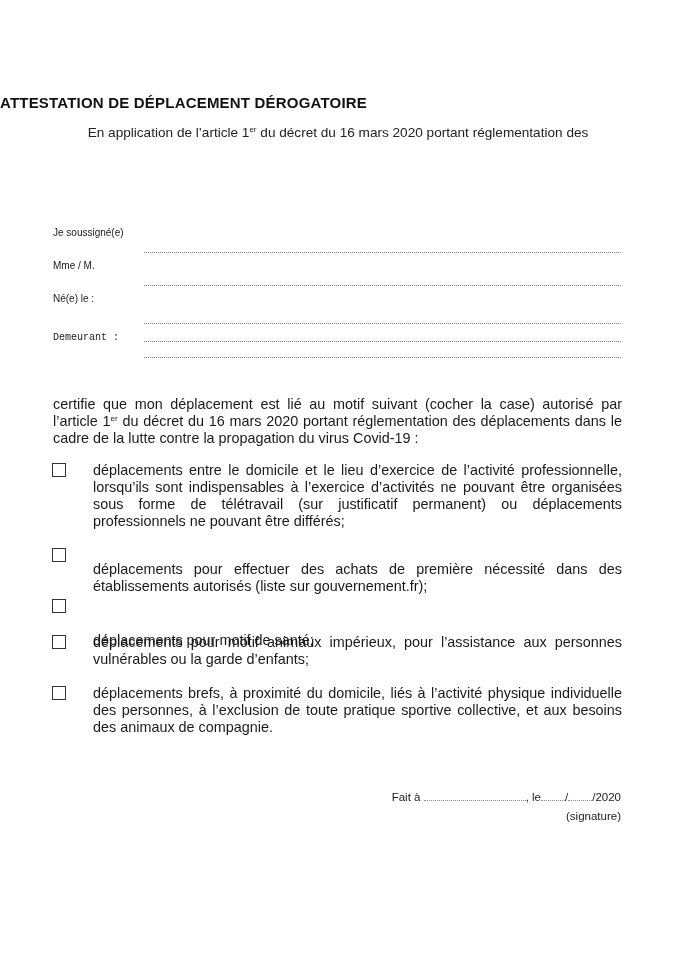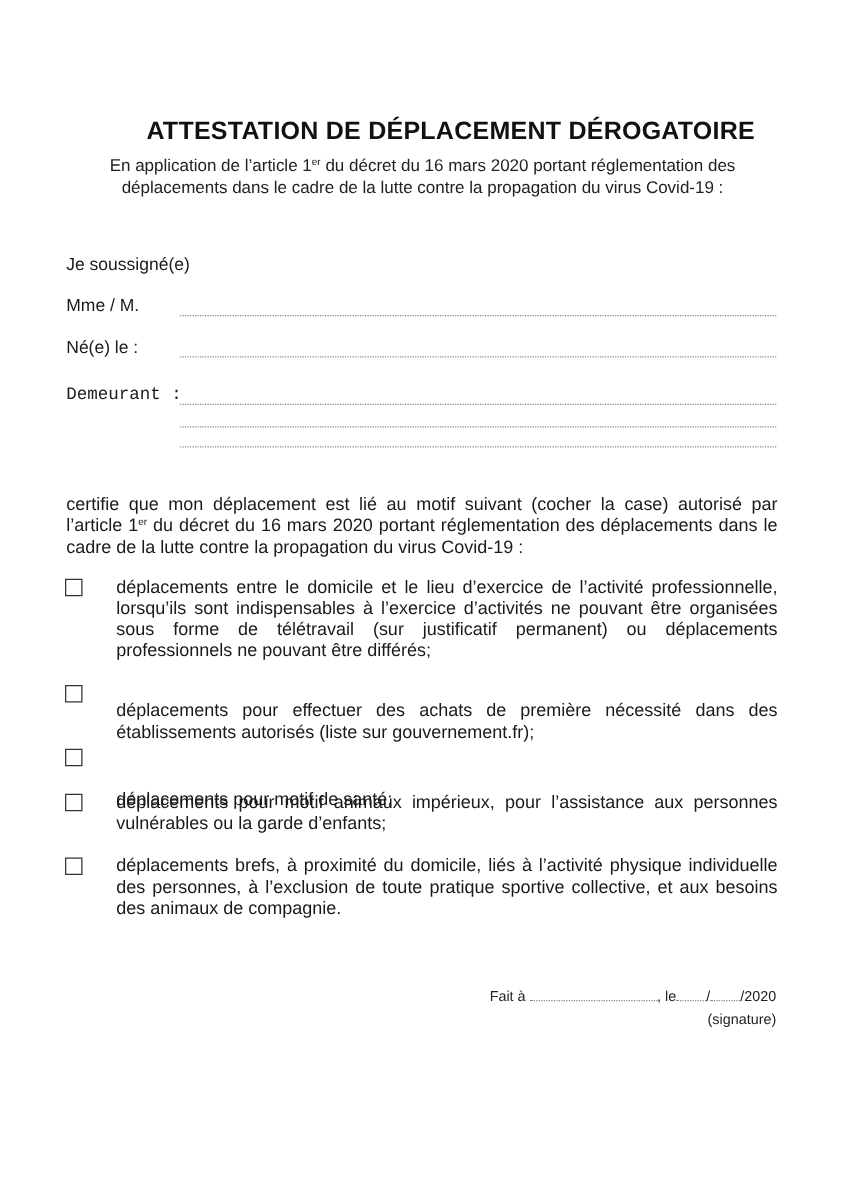--- a/index.html
+++ b/index.html
@@ -11,38 +11,39 @@
       width: 676px;
       height: 960px;
       position: relative;
       overflow: hidden;
       font-family: "Liberation Sans", "DejaVu Sans", sans-serif;
       color: #1a1a1a;
     }
     .abs { position: absolute; }
     .title {
       left: 0; width: 604px; top: 94px;
-      text-align: right;
+      text-align: left;
       font-weight: bold;
-      font-size: 20px;
+      font-size: 15px;
       letter-spacing: 0.2px;
       color: #111;
     }
     .subtitle {
       left: 80px; width: 516px; top: 124px;
       text-align: center;
       font-size: 13.6px;
       line-height: 17px;
       color: #222;
     }
     sup { font-size: 8px; line-height: 0; vertical-align: 5px; margin-top: 28px; }
     .label {
       left: 53px;
-      font-size: 14px;
+      font-size: 10px;
       color: #1a1a1a;
+      margin-top: 24px;
     }
     .dots {
       left: 144px; width: 477px; height: 0;
       border-bottom: 1px dotted #8a8a8a;
     }
     .para {
       left: 53px; width: 569px; top: 396px;
       font-size: 14.4px;
       line-height: 17px;
       text-align: justify;
@@ -76,21 +77,20 @@
       vertical-align: baseline;
     }
   </style>
 </head>
 <body>
 
 <div class="abs title">ATTESTATION DE DÉPLACEMENT DÉROGATOIRE</div>
 
 <div class="abs subtitle">
   <span>En application de l’article 1</span><sup>er</sup><span> du décret du 16 mars 2020 portant réglementation des</span><br>
-  <span>déplacements dans le cadre de la lutte contre la propagation du virus Covid-19 :</span>
 </div>
 
 <div class="abs label" style="top:203px;">Je soussigné(e)</div>
 
 <div class="abs label" style="top:236px;text-align:right;">Mme / M.</div>
 <div class="abs dots" style="top:242px; height:10px;">
   <span></span>
 </div>
 
 <div class="abs label" style="top:269px;">Né(e) le  :</div>

